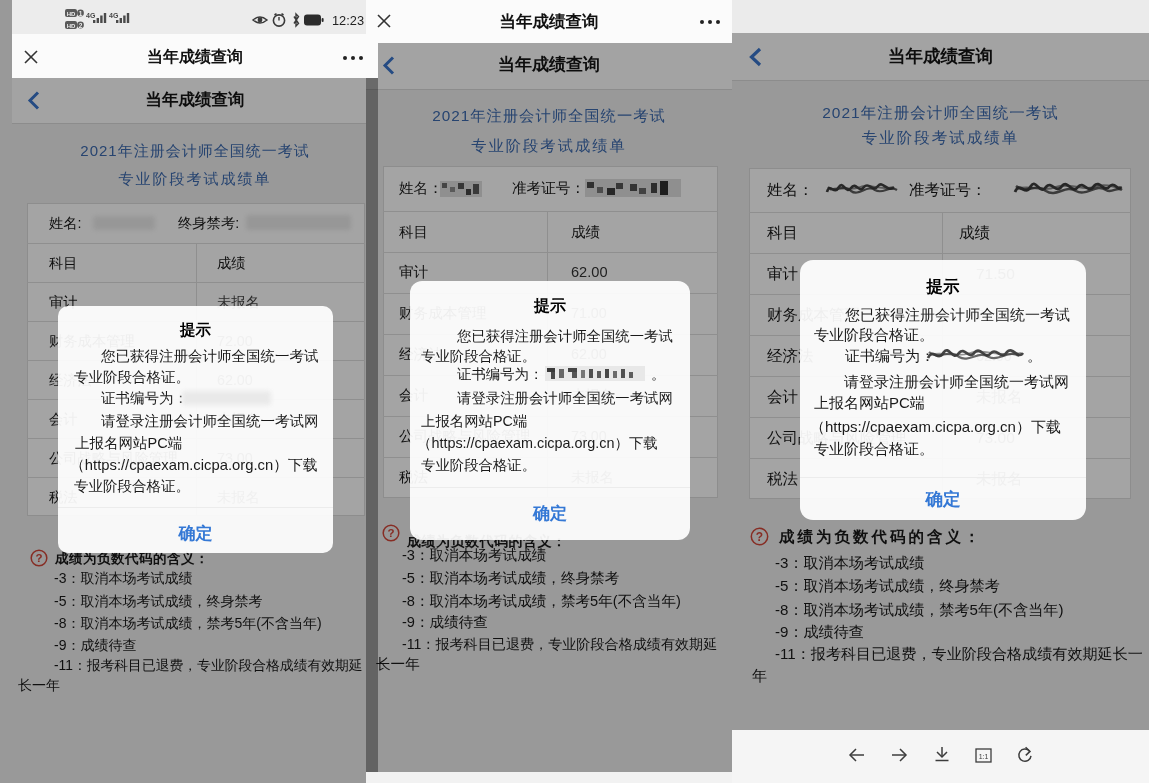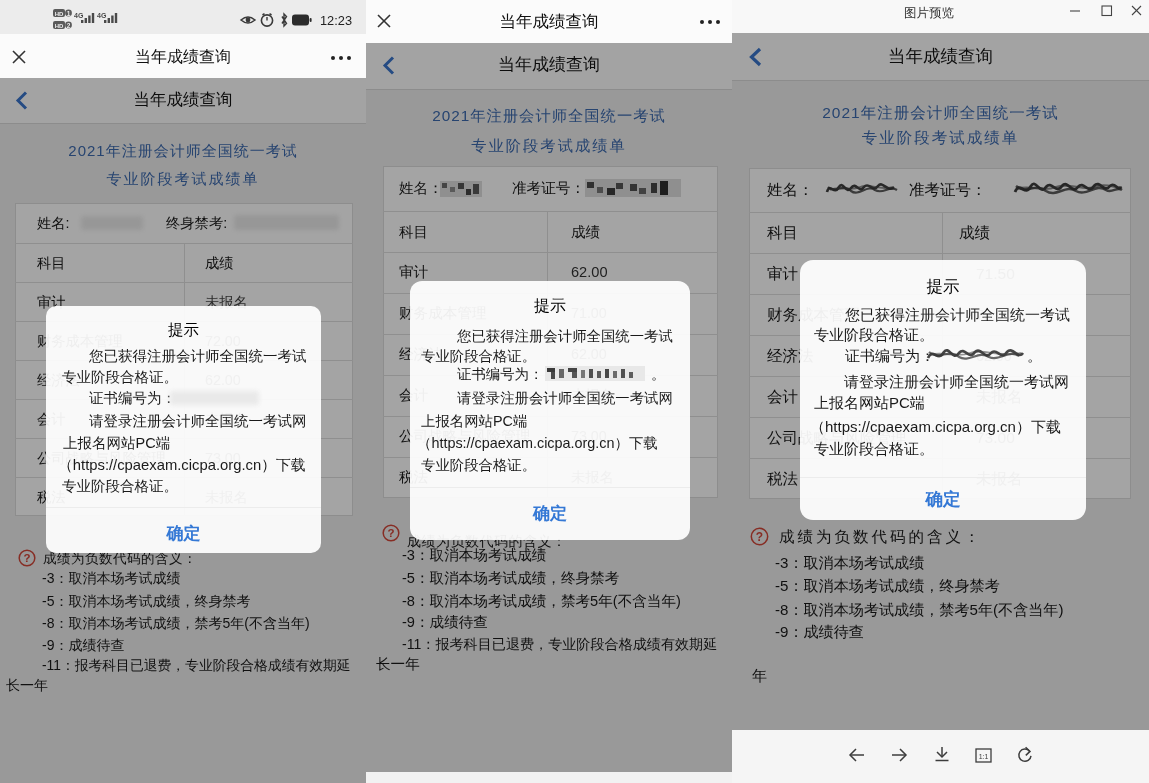--- a/index.html
+++ b/index.html
@@ -1,33 +1,33 @@
 <!DOCTYPE html>
 <html><head>
 <meta charset="utf-8">
 <style>
 html,body{margin:0;padding:0}
 body{width:1149px;height:783px;position:relative;overflow:hidden;background:#999;
   font-family:"Liberation Sans",sans-serif;}
 .ab{position:absolute}
 .t{position:absolute;white-space:nowrap;color:#1a1a1a;font-size:14.3px;line-height:20px;height:20px}
-.b{font-weight:normal}
+.b{font-weight:bold}
 .blue{color:#3c69ad}
 .panel{position:absolute;top:0;height:783px;overflow:hidden}
 .dim{position:absolute;background:rgba(0,0,0,0.35);z-index:5;left:0;right:0}
 .modal{position:absolute;background:rgba(255,255,255,0.93);z-index:6}
 .hline{position:absolute;height:1px;background:#dcdcdc}
 .vline{position:absolute;width:1px;background:#dcdcdc}
 .okbtn{color:#3478d5;font-weight:bold}
 svg{position:absolute;overflow:visible}
 </style>
 </head>
 <body>
 
-<div class="panel" style="left:0;width:366px;background:#ebebeb">
+<div class="panel" style="left:12px;width:366px;background:#ebebeb">
 
   <div class="ab" style="left:0;top:0;width:366px;height:34px;background:#ececec;z-index:7">
     <svg style="left:53px;top:8px" width="70" height="24" viewBox="0 0 70 24">
       <rect x="0" y="1" width="12" height="8" rx="2" fill="#5a5a5a"></rect>
       <text x="6" y="7.5" font-size="6" font-weight="bold" fill="#ececec" text-anchor="middle">HD</text>
       <circle cx="15.5" cy="5" r="3.4" fill="#5a5a5a"></circle>
       <text x="15.5" y="7.5" font-size="6.5" font-weight="bold" fill="#ececec" text-anchor="middle">1</text>
       <rect x="0" y="13" width="12" height="8" rx="2" fill="#5a5a5a"></rect>
       <text x="6" y="19.5" font-size="6" font-weight="bold" fill="#ececec" text-anchor="middle">HD</text>
       <circle cx="15.5" cy="17" r="3.4" fill="#5a5a5a"></circle>
@@ -250,29 +250,20 @@
     <div class="t" style="left:11px;top:130px;font-size:14.4px">上报名网站PC端</div>
     <div class="t" style="left:7px;top:151.5px;font-size:14.4px">（https://cpaexam.cicpa.org.cn）下载</div>
     <div class="t" style="left:11px;top:174px;font-size:14.4px">专业阶段合格证。</div>
     <div class="hline" style="left:0;top:206px;width:280px;background:#ececec"></div>
     <div class="t okbtn" style="left:0;top:222.5px;width:280px;text-align:center;font-size:17px">确定</div>
   </div>
 </div>
 
 <div class="panel" style="left:732px;width:417px;background:#ebebeb">
 
-  <div class="ab" style="left:0;top:0;width:417px;height:33px;background:#f8f8f8;z-index:7">
-    <div class="t" style="left:0;top:3px;width:394px;text-align:center;font-size:12.5px;color:#333">图片预览</div>
-    <svg style="left:338px;top:5px" width="72" height="12" viewBox="0 0 72 12">
-      <line x1="0" y1="6" x2="10" y2="6" stroke="#444" stroke-width="1.1"></line>
-      <rect x="32" y="1" width="9.5" height="9.5" fill="none" stroke="#444" stroke-width="1.1"></rect>
-      <line x1="62" y1="1" x2="71" y2="10" stroke="#444" stroke-width="1.1"></line>
-      <line x1="71" y1="1" x2="62" y2="10" stroke="#444" stroke-width="1.1"></line>
-    </svg>
-  </div>
 
   <div class="ab" style="left:0;top:33px;width:417px;height:697px;background:#ebebeb">
     <div class="ab" style="left:0;top:0;width:417px;height:47px;background:#fbfbfb;border-bottom:1px solid #d8d8d8">
       <svg style="left:17px;top:14px" width="13" height="20" viewBox="0 0 13 20">
         <polyline points="11,2 2.5,10 11,18" fill="none" stroke="#3a74c9" stroke-width="3.2"></polyline>
       </svg>
       <div class="t b" style="left:0;top:13px;width:417px;text-align:center;font-size:17.5px;color:#151515">当年成绩查询</div>
     </div>
     <div class="t blue" style="left:0;top:69.5px;width:417px;text-align:center;font-size:15.5px;letter-spacing:1px">2021年注册会计师全国统一考试</div>
     <div class="t blue" style="left:0;top:94.5px;width:417px;text-align:center;font-size:15.5px;letter-spacing:2px">专业阶段考试成绩单</div>
@@ -315,20 +306,21 @@
 
     <svg style="left:18px;top:494px" width="19" height="19" viewBox="0 0 19 19">
       <circle cx="9.5" cy="9.5" r="8.2" fill="none" stroke="#cf4538" stroke-width="1.5"></circle>
       <text x="9.5" y="13.5" font-size="12" font-weight="bold" fill="#cf4538" text-anchor="middle">?</text>
     </svg>
     <div class="t b" style="left:47px;top:494px;font-size:15.5px;letter-spacing:3px">成绩为负数代码的含义：</div>
     <div class="t" style="left:43px;top:519.5px;font-size:15.1px">-3：取消本场考试成绩</div>
     <div class="t" style="left:43px;top:543px;font-size:15.1px">-5：取消本场考试成绩，终身禁考</div>
     <div class="t" style="left:43px;top:566.5px;font-size:15.1px">-8：取消本场考试成绩，禁考5年(不含当年)</div>
     <div class="t" style="left:43px;top:589px;font-size:15.1px">-9：成绩待查</div>
+    <div class="t" style="left:43px;top:611px;font-size:15.1px">-11：报考科目已退费，专业阶段合格成绩有效期延长一</div>
     <div class="t" style="left:20px;top:633px;font-size:15.1px">年</div>
     <div class="dim" style="top:0;height:697px"></div>
   </div>
 
   <div class="ab" style="left:0;top:730px;width:417px;height:53px;background:#f5f5f5;z-index:7">
     <svg style="left:116px;top:17px" width="18" height="16" viewBox="0 0 18 16">
       <line x1="16" y1="8" x2="2" y2="8" stroke="#3c3c3c" stroke-width="1.5"></line>
       <polyline points="8,2 2,8 8,14" fill="none" stroke="#3c3c3c" stroke-width="1.5"></polyline>
     </svg>
     <svg style="left:158px;top:17px" width="18" height="16" viewBox="0 0 18 16">

